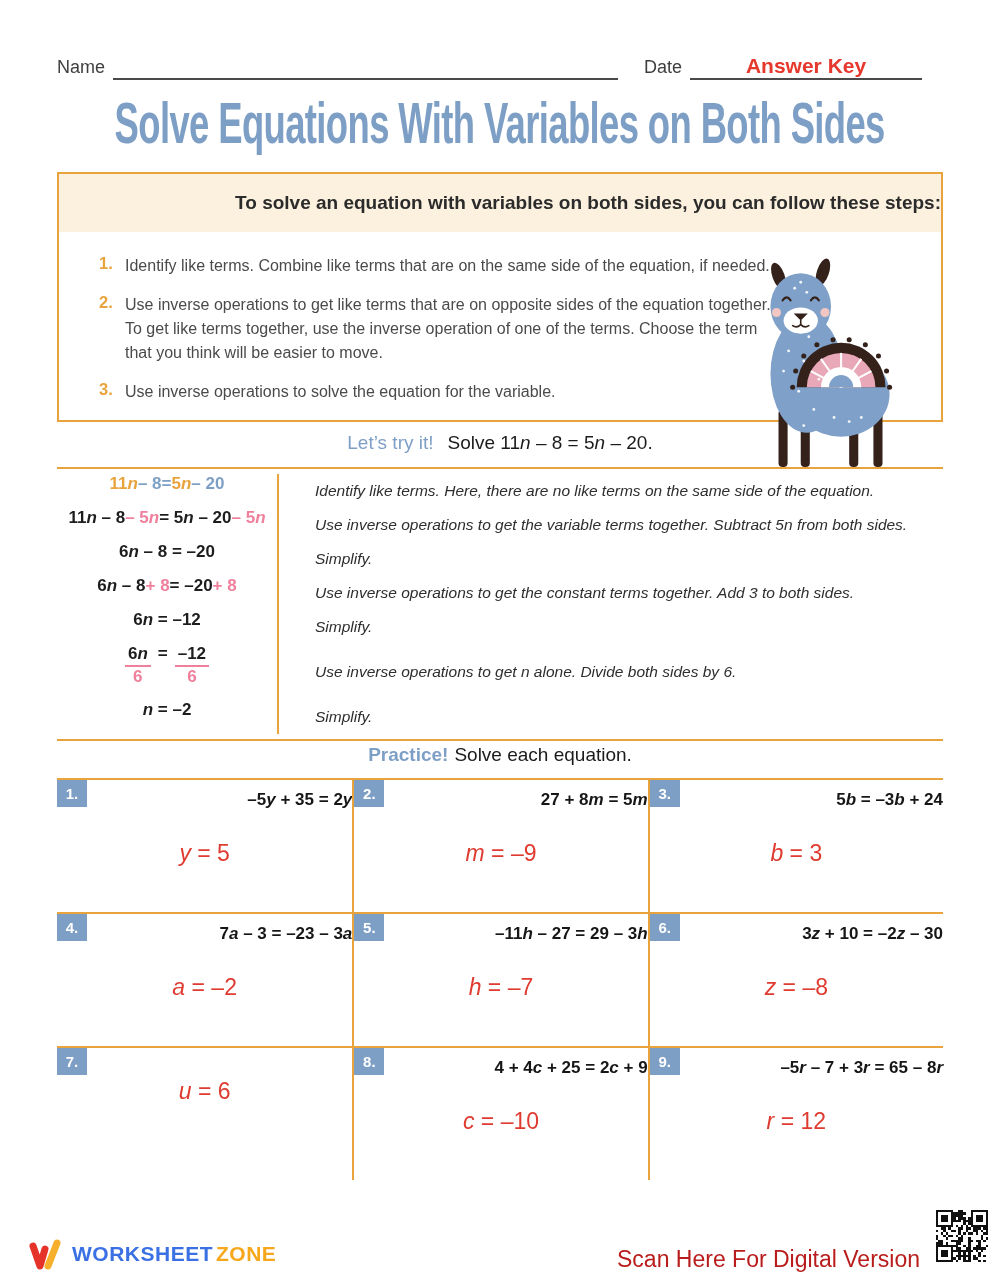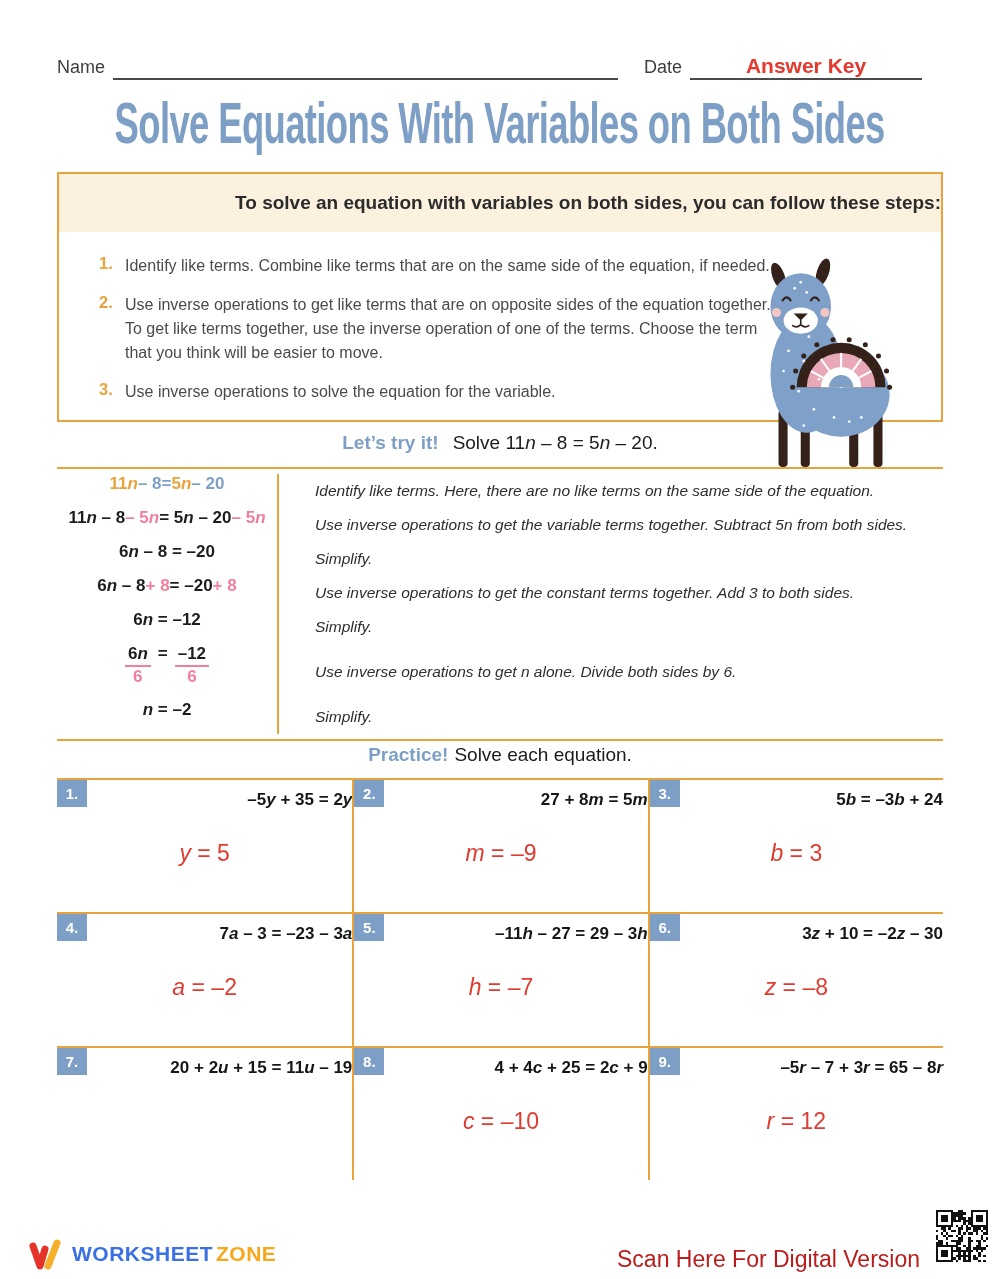--- a/index.html
+++ b/index.html
@@ -27,21 +27,21 @@
   .instr-heading{font-size:19px;font-weight:bold;color:#2b2b2b;}
   .steps{padding:22px 30px 0 40px;}
   .step{display:flex;margin-bottom:15px;}
   .step-num{color:#e8a33c;font-weight:bold;font-size:16.5px;width:26px;flex:none;}
   .step-text{font-size:16px;color:#4a4a4a;line-height:1.5;}
   .step-text.narrow{max-width:648px;}
   
   .llama{position:absolute;left:748px;top:258px;width:162px;height:212px;z-index:3;}
   
   .lets-try{position:absolute;top:432px;left:0;width:1000px;text-align:center;font-size:19px;}
-  .lt-label{color:#7e9fc5;font-weight:bold;margin-right:14px;}
+  .lt-label{color:#7e9fc5;font-weight:normal;margin-right:14px;}
   .lt-text{color:#1b1b1b;}
   
   .worked{position:absolute;top:467px;left:57px;width:886px;border-top:2px solid #e9a33c;border-bottom:2px solid #e9a33c;padding:5px 0;}
   .we-row{display:flex;align-items:center;height:34px;}
   .we-row.fr{height:56px;}
   .we-eq{width:220px;flex:none;text-align:center;font-size:17px;font-weight:bold;border-right:2px solid #e9a33c;align-self:stretch;display:flex;align-items:flex-start;justify-content:center;}
   .we-note{flex:1;padding-left:36px;font-style:italic;font-size:15.5px;color:#2e2e2e;}
   .seg-orange{color:#e8a33c;}
   .seg-blue{color:#7e9fc5;}
   .seg-pink{color:#ef7f9b;}
@@ -276,21 +276,21 @@
       <div class="p-eq">–11<i>h</i> – 27 = 29 – 3<i>h</i></div>
       <div class="p-ans"><i>h</i> = –7</div>
     </div>
     <div class="p-cell vline">
       <div class="p-badge">6.</div>
       <div class="p-eq">3<i>z</i> + 10 = –2<i>z</i> – 30</div>
       <div class="p-ans"><i>z</i> = –8</div>
     </div>
     <div class="p-cell">
       <div class="p-badge">7.</div>
-      <div class="p-eq">20 + 2<i>u</i> + 15 = 11<i>u</i> – 19</div>
+      <div class="p-ans"><i>u</i> = 6</div>
     </div>
     <div class="p-cell vline">
       <div class="p-badge">8.</div>
       <div class="p-eq">4 + 4<i>c</i> + 25 = 2<i>c</i> + 9</div>
       <div class="p-ans"><i>c</i> = –10</div>
     </div>
     <div class="p-cell vline">
       <div class="p-badge">9.</div>
       <div class="p-eq">–5<i>r</i> – 7 + 3<i>r</i> = 65 – 8<i>r</i></div>
       <div class="p-ans"><i>r</i> = 12</div>

